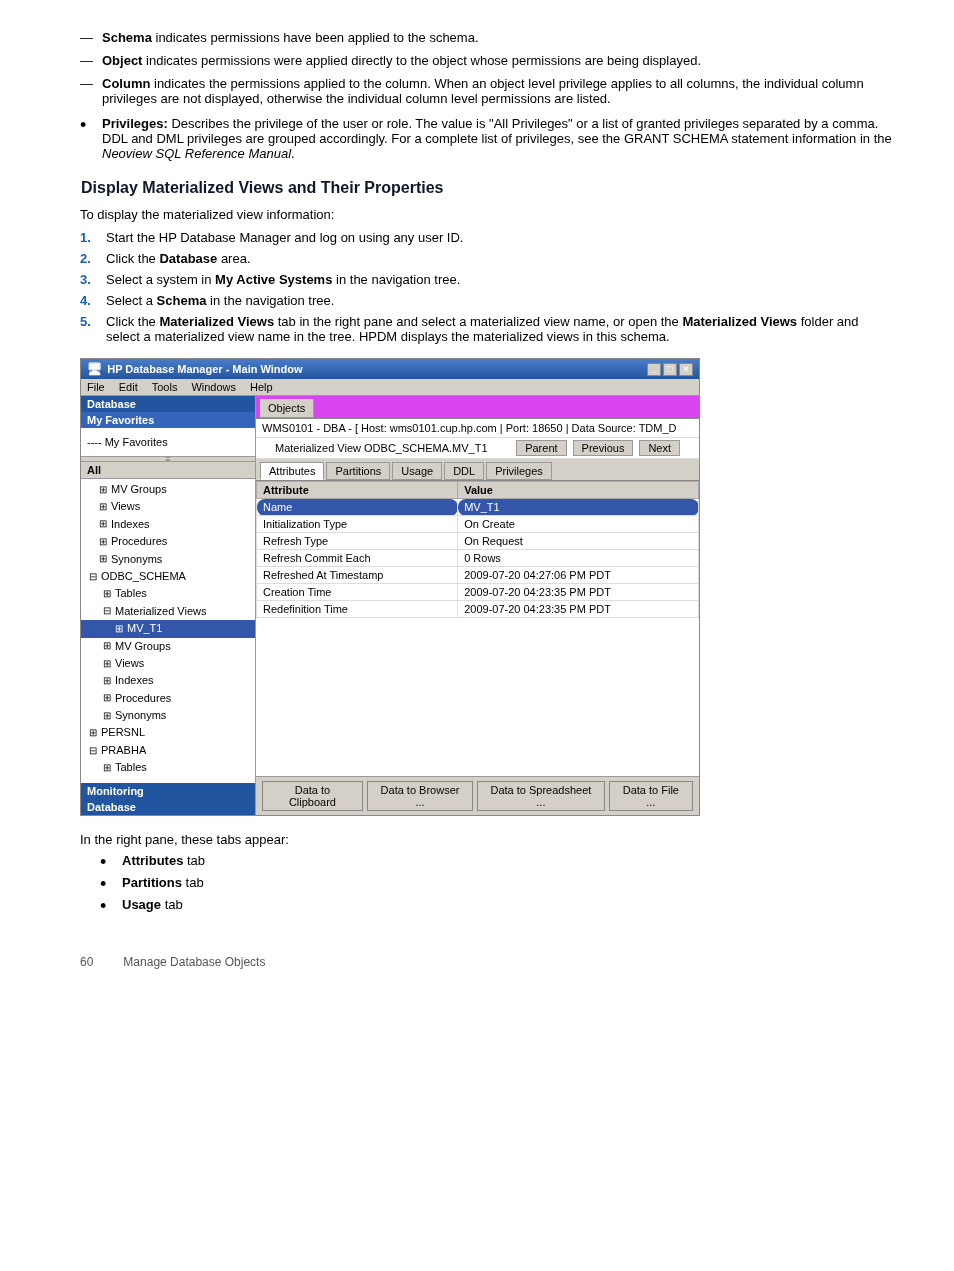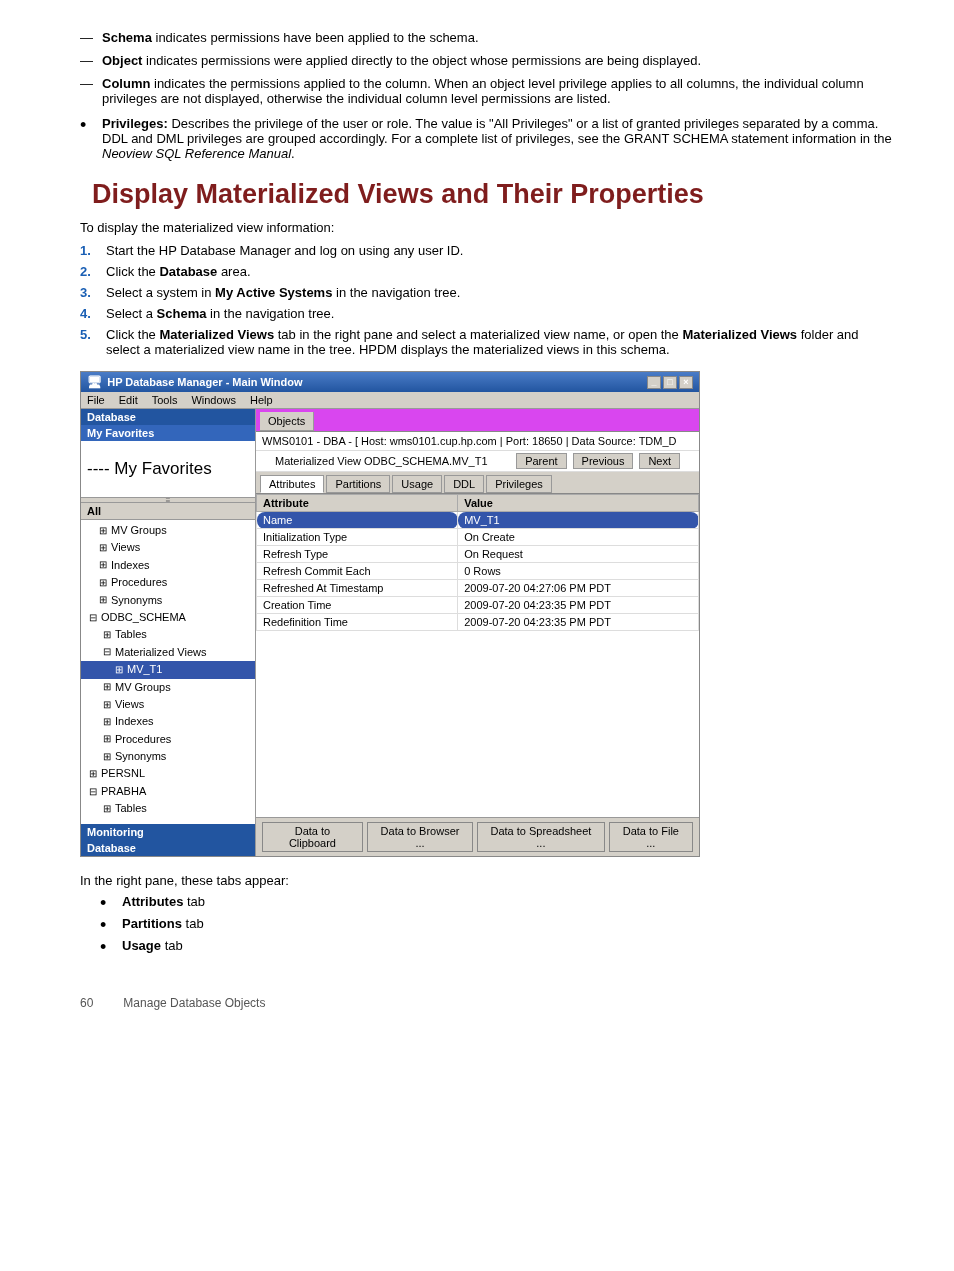--- a/index.html
+++ b/index.html
@@ -17,24 +17,24 @@
     .bullet-list { list-style: none; margin: 0 0 10px 0; }
     .bullet-list li { display: flex; margin-bottom: 8px; }
     .bullet-dash { margin-right: 8px; min-width: 14px; font-weight: normal; }
     .bullet-dot { margin-right: 8px; min-width: 14px; color: #000; font-size: 18px; line-height: 1; }
 
     .bold { font-weight: bold; }
     .italic { font-style: italic; }
 
     
     .section-heading {
-      color: #7f1d1d;
-      font-size: 27px;
-      font-weight: bold;
-      margin: 18px 0 10px 12px;
+      color: #0f172a;
+      font-size: 16px;
+      font-weight: bold;
+      margin: 18px 0 10px 1px;
       border-bottom: none;
     }
 
     
     .steps-intro { margin: 6px 0 8px 0; }
     .step-list { list-style: none; counter-reset: step-counter; margin-left: 0; }
     .step-item { display: flex; margin-bottom: 6px; }
     .step-num { min-width: 20px; color: #1a5fb4; font-weight: bold; margin-right: 6px; }
     .step-text { flex: 1; }
 
@@ -88,22 +88,22 @@
       font-size: 11px;
     }
     .left-section-header {
       background: #2255a0;
       color: #fff;
       padding: 2px 6px;
       font-weight: bold;
       font-size: 11px;
     }
     .left-fav {
-      padding: 18px 6px;
-      font-size: 17px;
+      padding: 8px 6px;
+      font-size: 11px;
       color: #000;
     }
     .left-resize {
       height: 6px;
       background: #d4d0c8;
       border-top: 1px solid #999;
       border-bottom: 1px solid #999;
       display: flex;
       align-items: center;
       justify-content: center;

